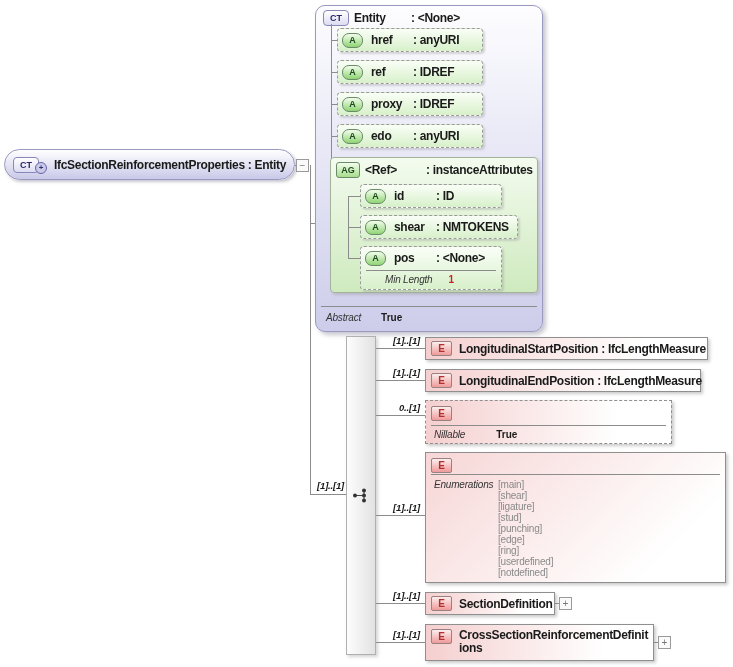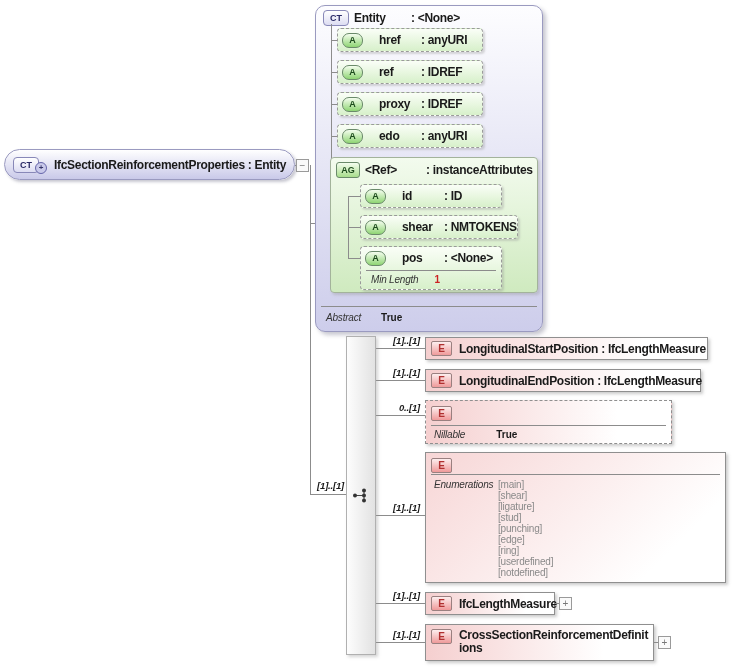--- a/index.html
+++ b/index.html
@@ -46,21 +46,21 @@
            border:1px solid #9a9ac0;background:linear-gradient(to bottom,#fdfdff 0%,#e3e3f4 55%,#cdcdeb 100%);
            box-shadow:3px 3px 4px rgba(130,130,150,.45);box-sizing:border-box;}
   .entity-header{position:absolute;left:7px;top:4px;display:flex;align-items:center;gap:5px;}
   .name-col{min-width:52px;}
 
   
   .abox{position:absolute;height:24px;border:1px dashed #9a9a9a;border-radius:4px;
         background:linear-gradient(to bottom,#fafef7,#d7f0ca);
         box-shadow:2px 2px 2px rgba(150,150,150,.35);
         display:flex;align-items:center;padding-left:4px;box-sizing:border-box;}
-  .attr-name{min-width:42px;margin-left:16px;}
+  .attr-name{min-width:42px;margin-left:8px;}
 
   
   .agbox{position:absolute;left:330px;top:157px;width:208px;height:136px;border:1px solid #a3b39b;
         border-radius:4px;background:linear-gradient(to bottom,#f3fbee,#cfeabf);
         box-shadow:2px 2px 3px rgba(150,150,150,.4);box-sizing:border-box;}
   .ag-header{position:absolute;left:5px;top:4px;display:flex;align-items:center;gap:5px;}
 
   
   .facet-name{font-size:10px;font-style:italic;color:#333;letter-spacing:-0.2px;}
   .facet-val{font-size:10px;font-weight:bold;color:#1a1a1a;}
@@ -170,21 +170,21 @@
     <span class="t attr-name">shear</span>
     <span class="t">: NMTOKENS</span>
   </div>
   <div class="abox" style="left:360px;top:246px;width:142px;height:44px;display:block;padding:0;">
     <div style="display:flex;align-items:center;height:22px;padding-left:4px;">
       <span class="a-icon">A</span>
       <span class="t attr-name">pos</span>
       <span class="t">: &lt;None&gt;</span>
     </div>
     <div class="sep" style="left:5px;top:23px;width:130px;"></div>
-    <div style="position:absolute;left:10px;top:27px;display:flex;gap:16px;align-items:baseline;">
+    <div style="position:absolute;left:24px;top:27px;display:flex;gap:16px;align-items:baseline;">
       <span class="facet-name">Min Length</span>
       <span class="facet-val red">1</span>
     </div>
   </div>
 
   <div class="seqbar">
     <svg width="18" height="15">
       <line x1="3" y1="7.5" x2="12" y2="7.5" stroke="#444" stroke-width="1"></line>
       <line x1="12" y1="2.5" x2="12" y2="12.5" stroke="#444" stroke-width="1"></line>
       <circle cx="3" cy="7.5" r="2" fill="#333"></circle>
@@ -242,21 +242,21 @@
       <div>[edge]</div>
       <div>[ring]</div>
       <div>[userdefined]</div>
       <div>[notdefined]</div>
     </div>
   </div>
 
   <div class="ebox slim" style="left:425px;top:592px;width:130px;height:23px;">
     <div class="hdr">
       <span class="e-icon">E</span>
-      <span class="t">IfcLengthMeasure</span>
+      <span class="t">SectionDefinition</span>
     </div>
   </div>
   <div class="hline" style="left:555px;top:603px;width:4px;"></div>
   <div class="toggle" style="left:559px;top:597px;">+</div>
 
   <div class="ebox" style="left:425px;top:624px;width:229px;height:37px;">
     <div class="hdr" style="align-items:flex-start;">
       <span class="e-icon">E</span>
       <span class="t wrap2">CrossSectionReinforcementDefinitions</span>
     </div>

